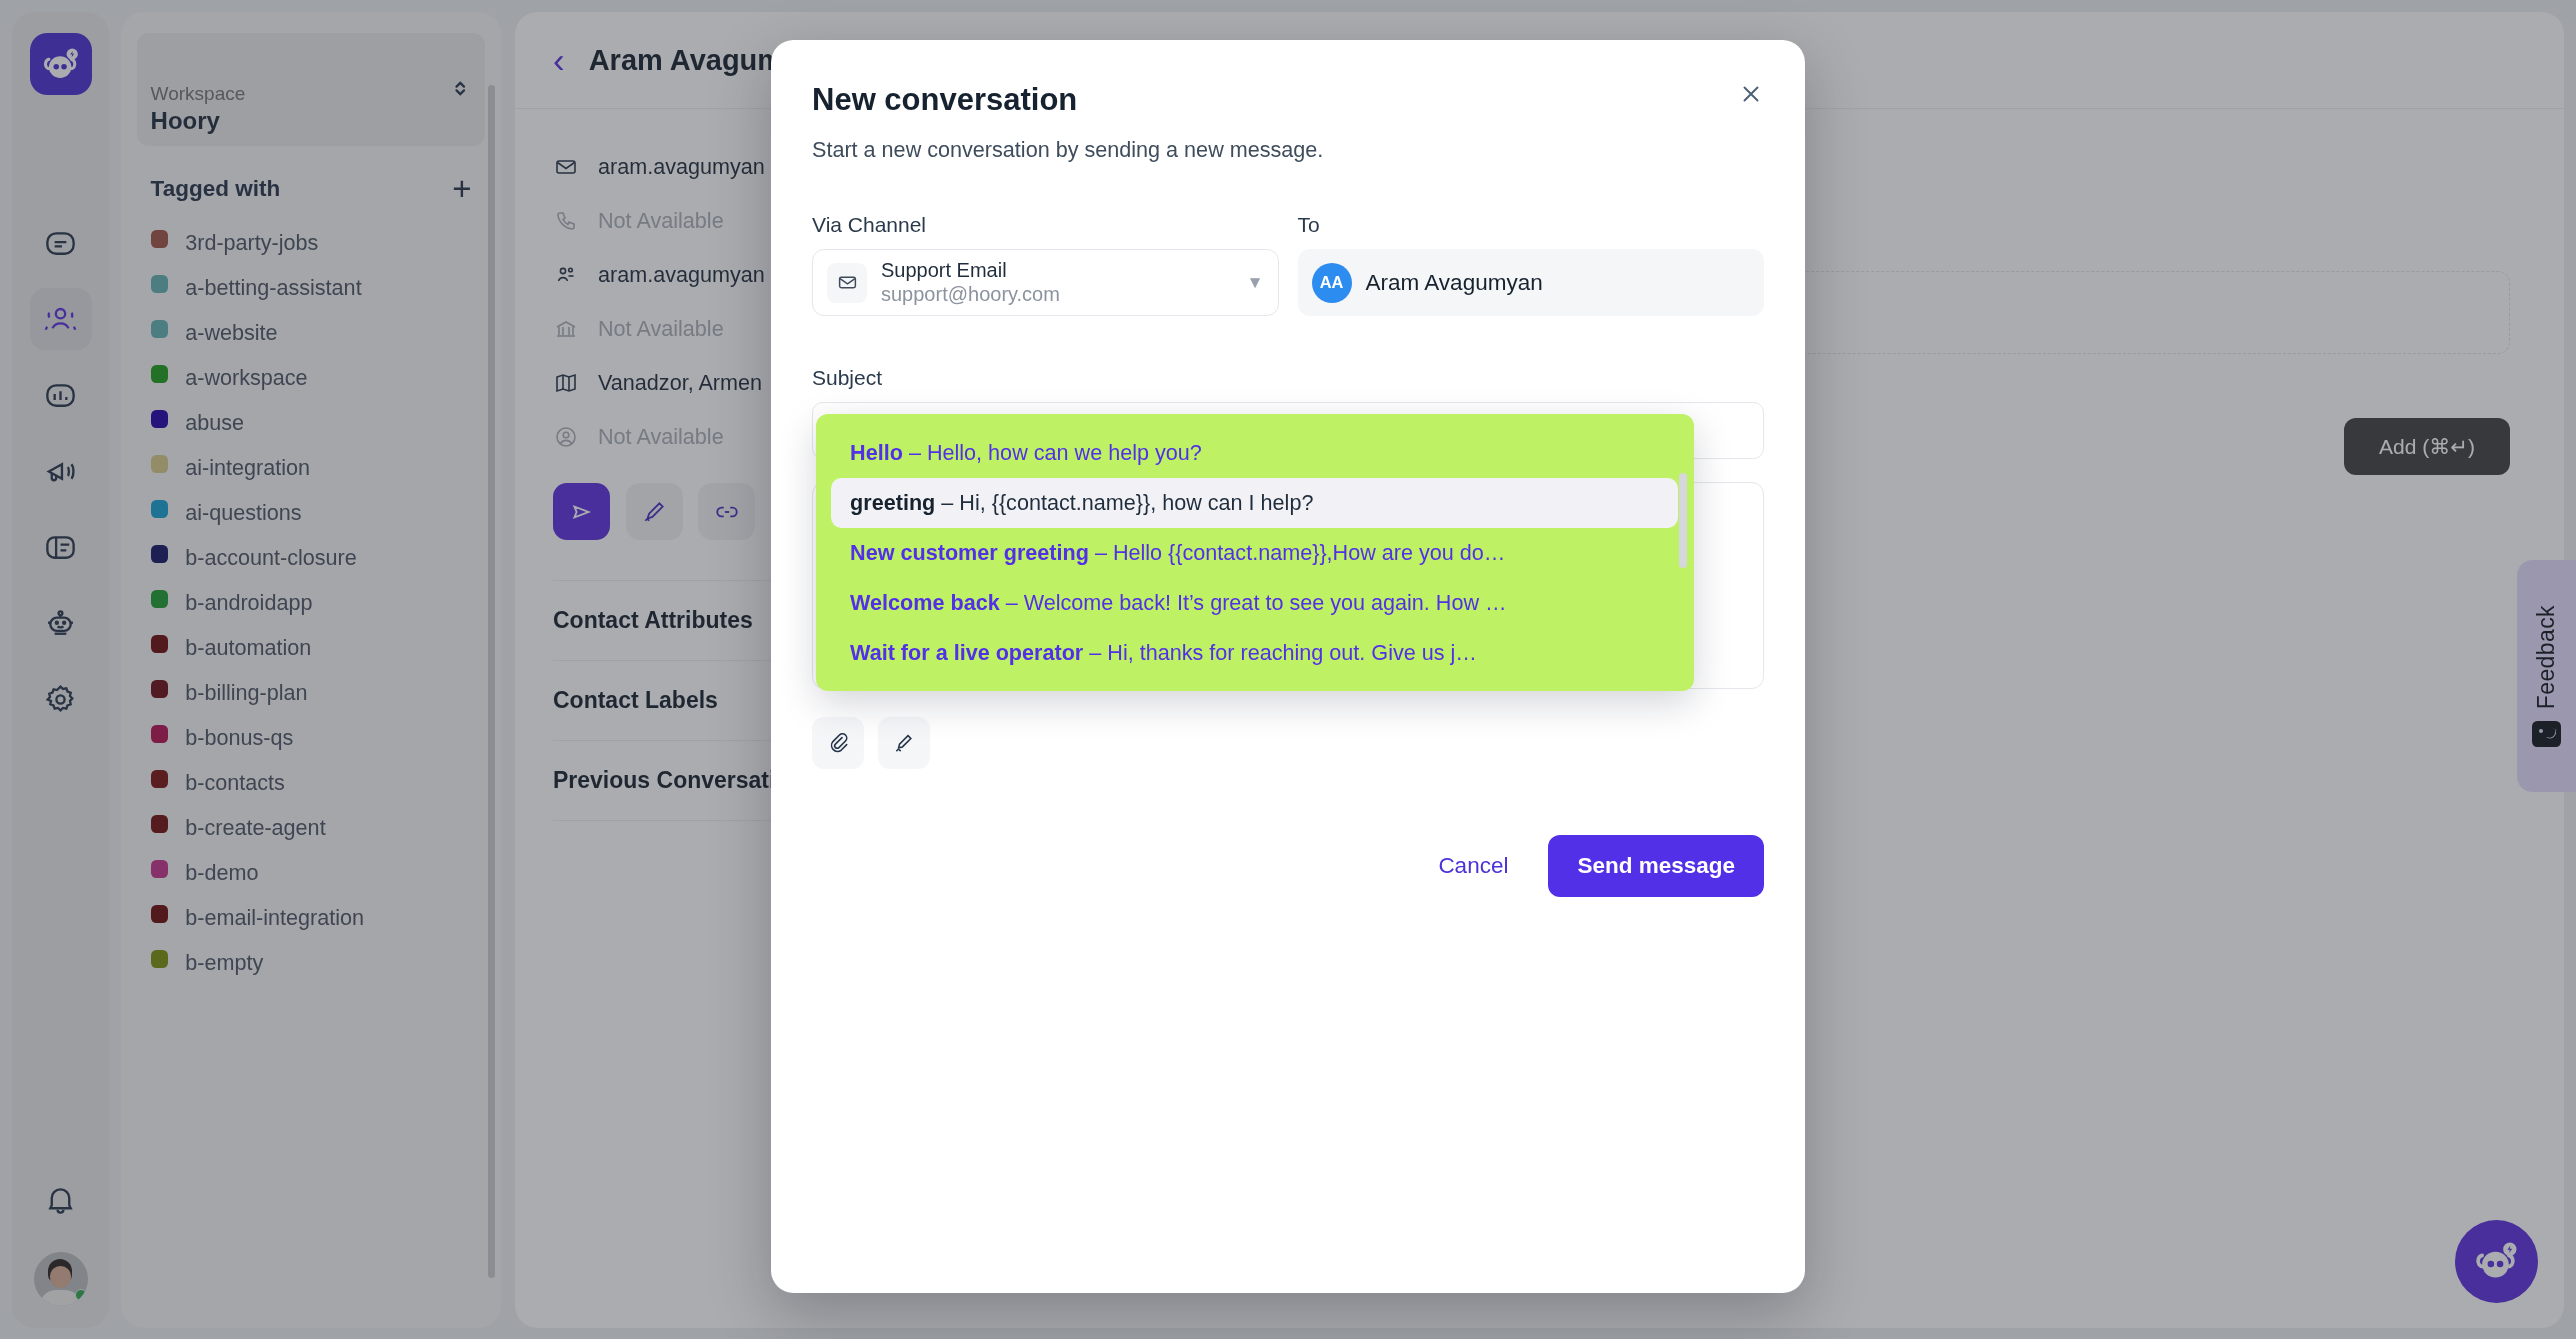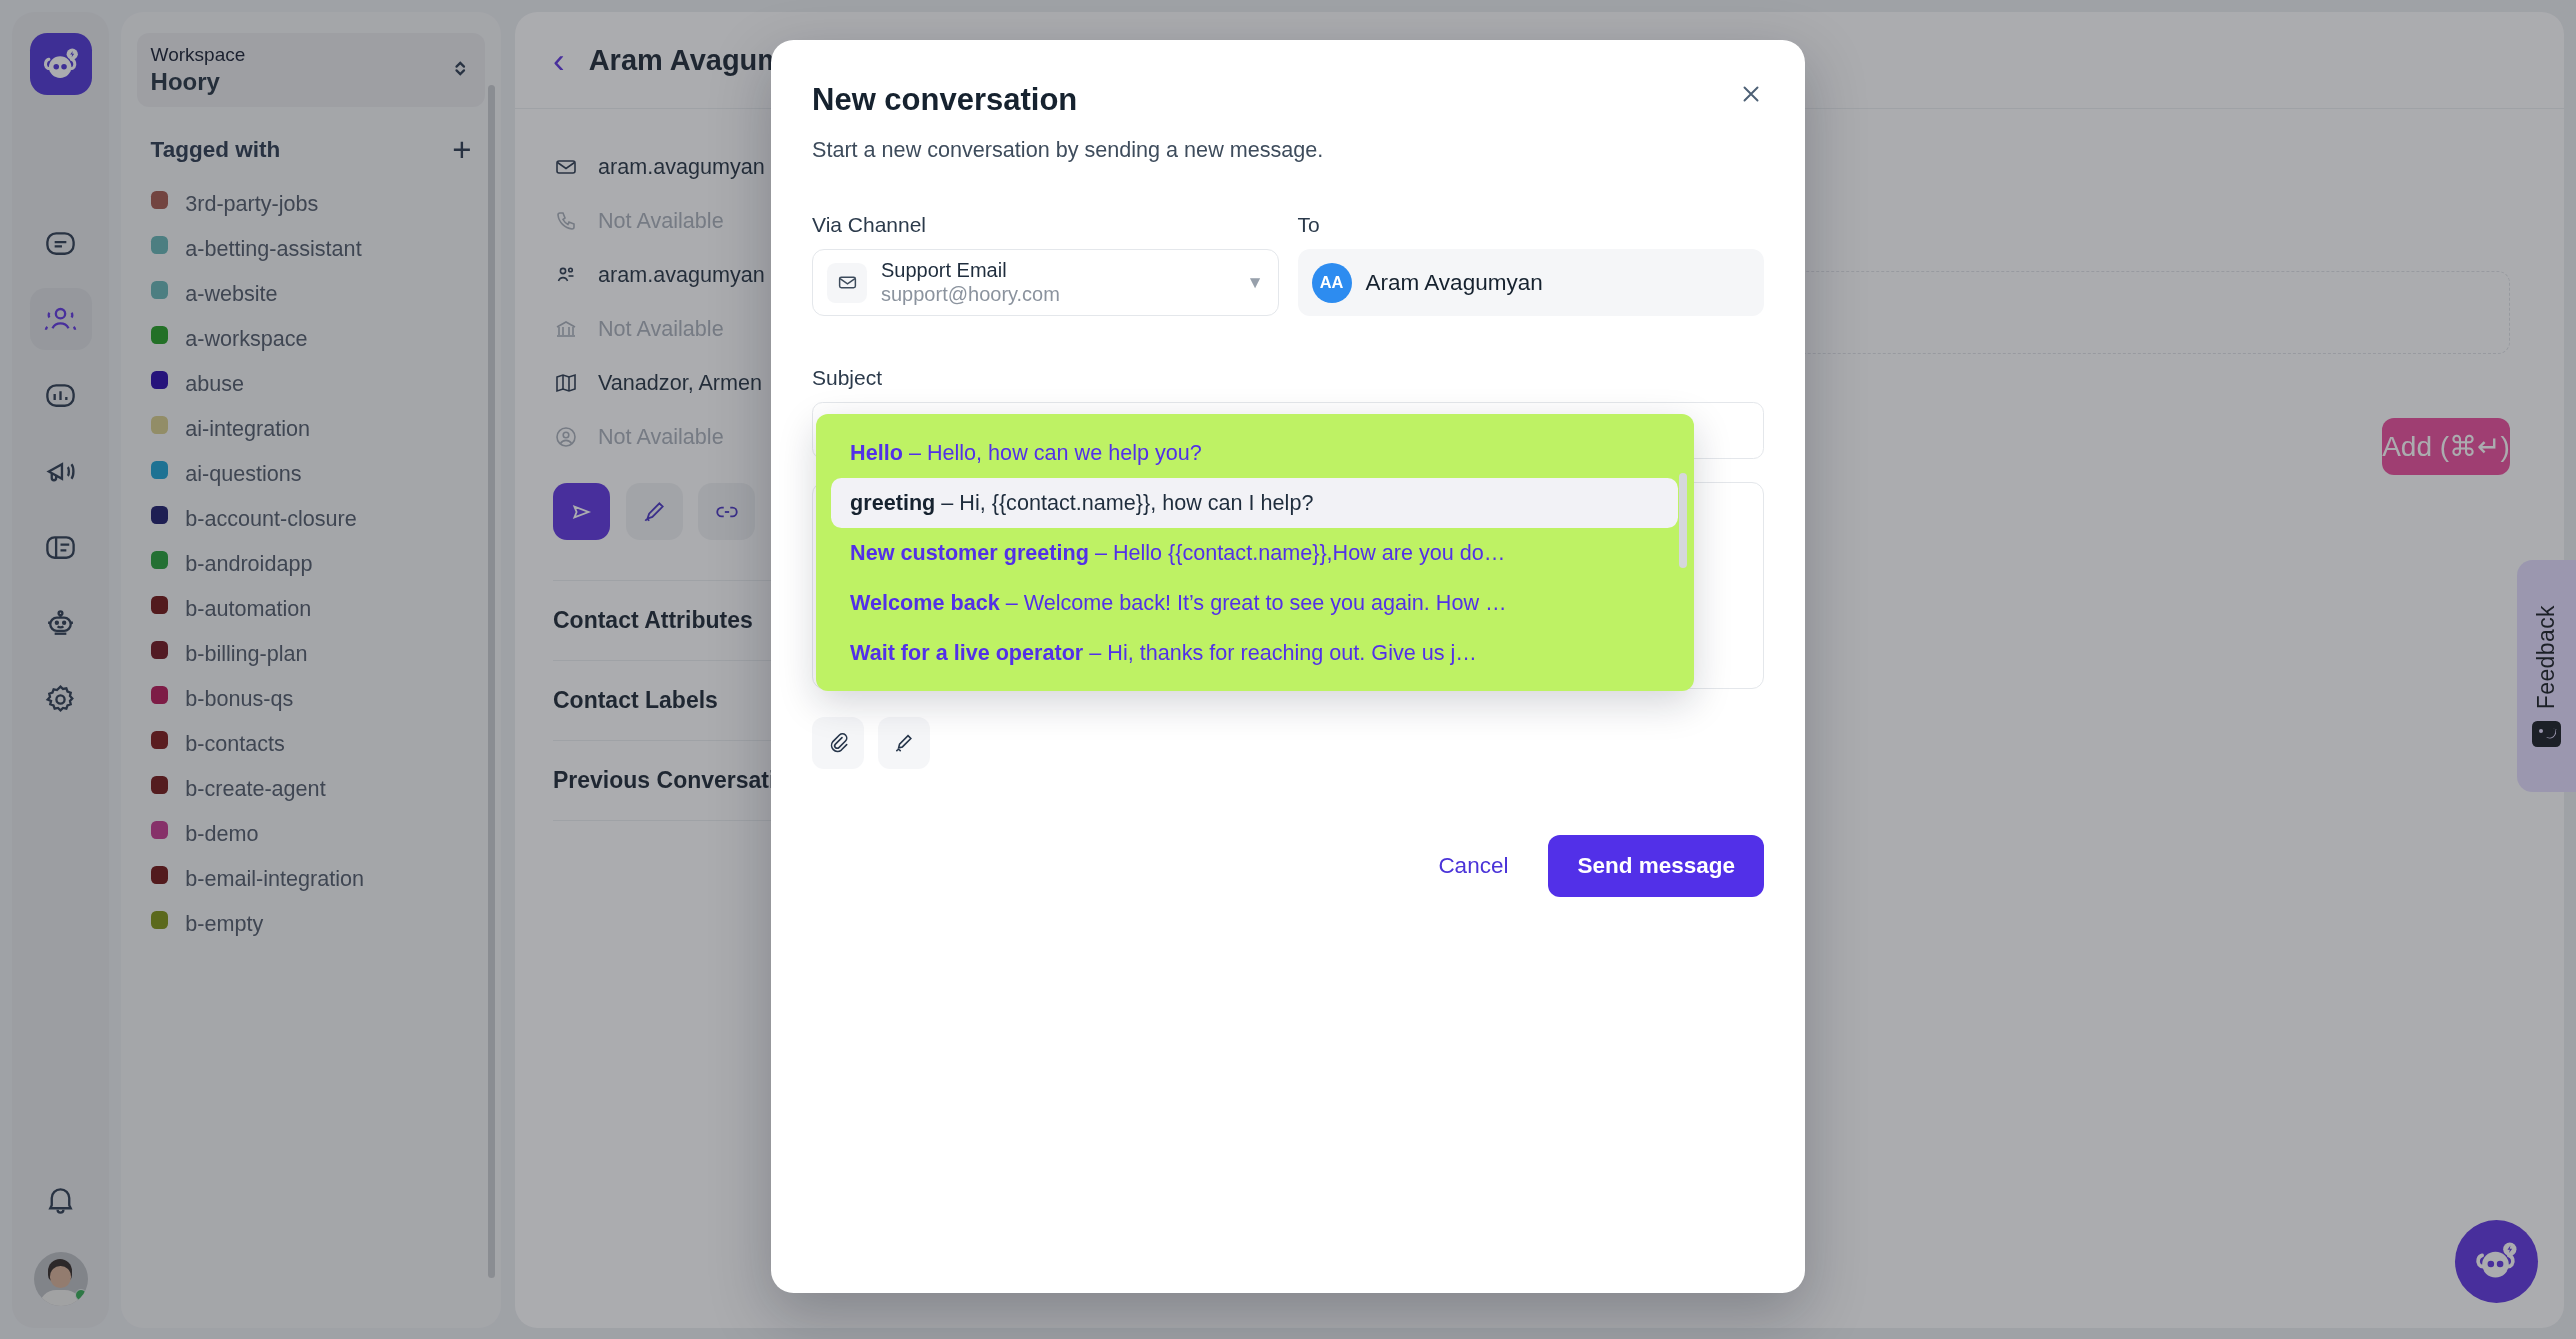--- a/index.html
+++ b/index.html
@@ -52,21 +52,21 @@
     background: #f4f5f6;
     border-radius: 22.5px;
     padding: 15.6px 0 0 0;
     overflow: hidden;
   }
   .ws-select {
     margin: 5.2px 15.6px 0 15.6px; padding: 10.4px 14px;
     background: #e9eaec; border-radius: 12px;
     display: flex; align-items: center; justify-content: space-between;
   }
-  .ws-label { font-size: 19px; color: #0f172a; line-height: 1.25; }
+  .ws-label { font-size: 19px; color: #737373; line-height: 1.25; margin-top: 39px; }
   .ws-name { font-size: 24px; font-weight: 700; color: #1f2d3d; line-height: 1.25; }
   .all-contacts {
     margin: 22.5px 15.6px 0 15.6px; padding: 10.4px 14px;
     display: flex; align-items: center; gap: 15.6px;
     font-size: 22.5px; font-weight: 600; color: #25344a;
   }
   .tagged-head {
     margin: 22.5px 15.6px 0 15.6px; padding: 7px 14px;
     display: flex; align-items: center; justify-content: space-between;
     font-size: 22.5px; font-weight: 700; color: #25344a;
@@ -102,24 +102,24 @@
   .c-ico { width: 26px; display: flex; justify-content: center; color: #27364b; }
   .c-row.muted .c-ico { color: #a7aeb8; }
   .action-row { display: flex; gap: 15.6px; margin-top: 19px; }
   .act-btn { width: 57px; height: 57px; border-radius: 14px; background: #f1f2f4; display: flex; align-items: center; justify-content: center; color: #4530c2; }
   .act-btn.primary { background: #5a2fe0; color: #fff; }
   .accordion { margin-top: 40px; border-top: 0.9px solid #eceef1; }
   .acc-row { padding: 26px 0 26px 0; font-size: 23px; font-weight: 600; color: #16222f; border-bottom: 0.9px solid #eceef1; }
   .labels-col { flex: 1; padding-top: 109px; }
   .label-box { margin: 0 54px; border: 0.9px dashed #dfe2e6; border-radius: 12px; height: 83px; }
   .add-btn {
-    margin: 64px 54px 0 auto; width: 128px; height: 57px;
-    background: #ec4899; color: #ffffff; border-radius: 12px;
+    margin: 64px 54px 0 auto; width: 166px; height: 57px;
+    background: #404040; color: #ffffff; border-radius: 12px;
     display: flex; align-items: center; justify-content: center;
-    font-size: 28px;
+    font-size: 21px;
   }
   .prev-note { margin: 48px 0 0 54px; font-size: 23px; color: #16222f; }
 
   
   .feedback-tab {
     position: absolute; right: 0; top: 560px;
     width: 59px; height: 232px;
     background: #e4ddff; border-radius: 15.6px 0 0 15.6px;
     display: flex; flex-direction: column; align-items: center; justify-content: center; gap: 12px;
   }

